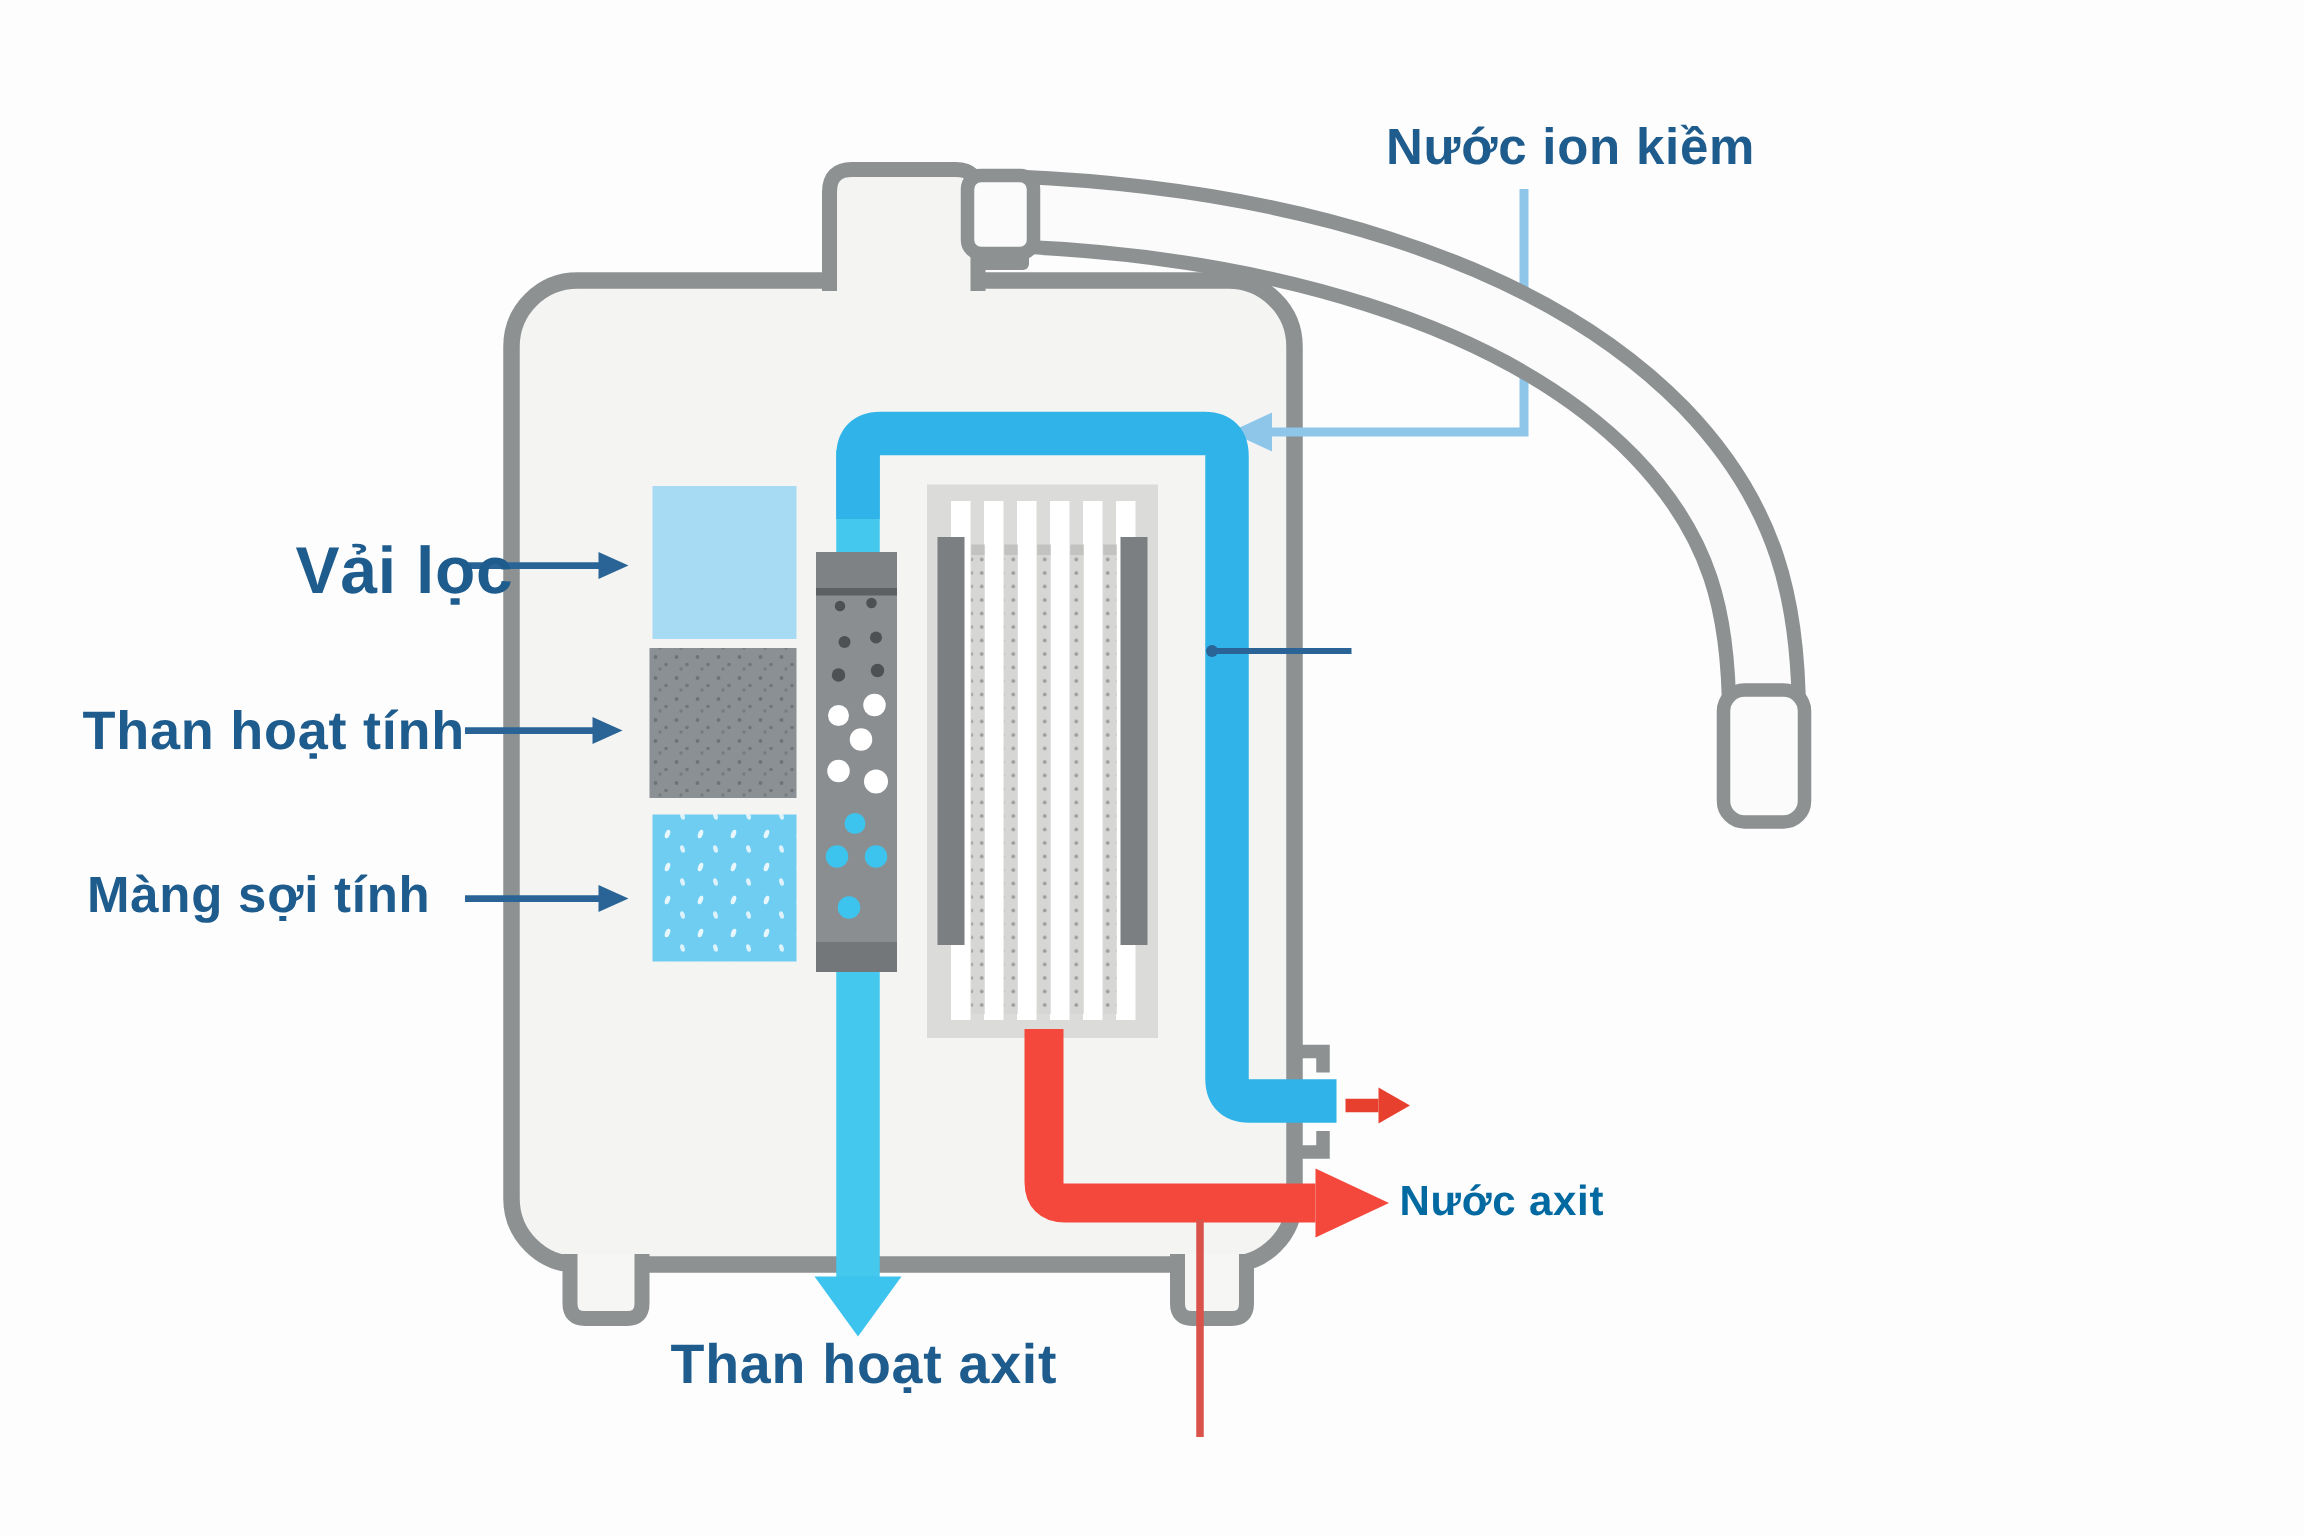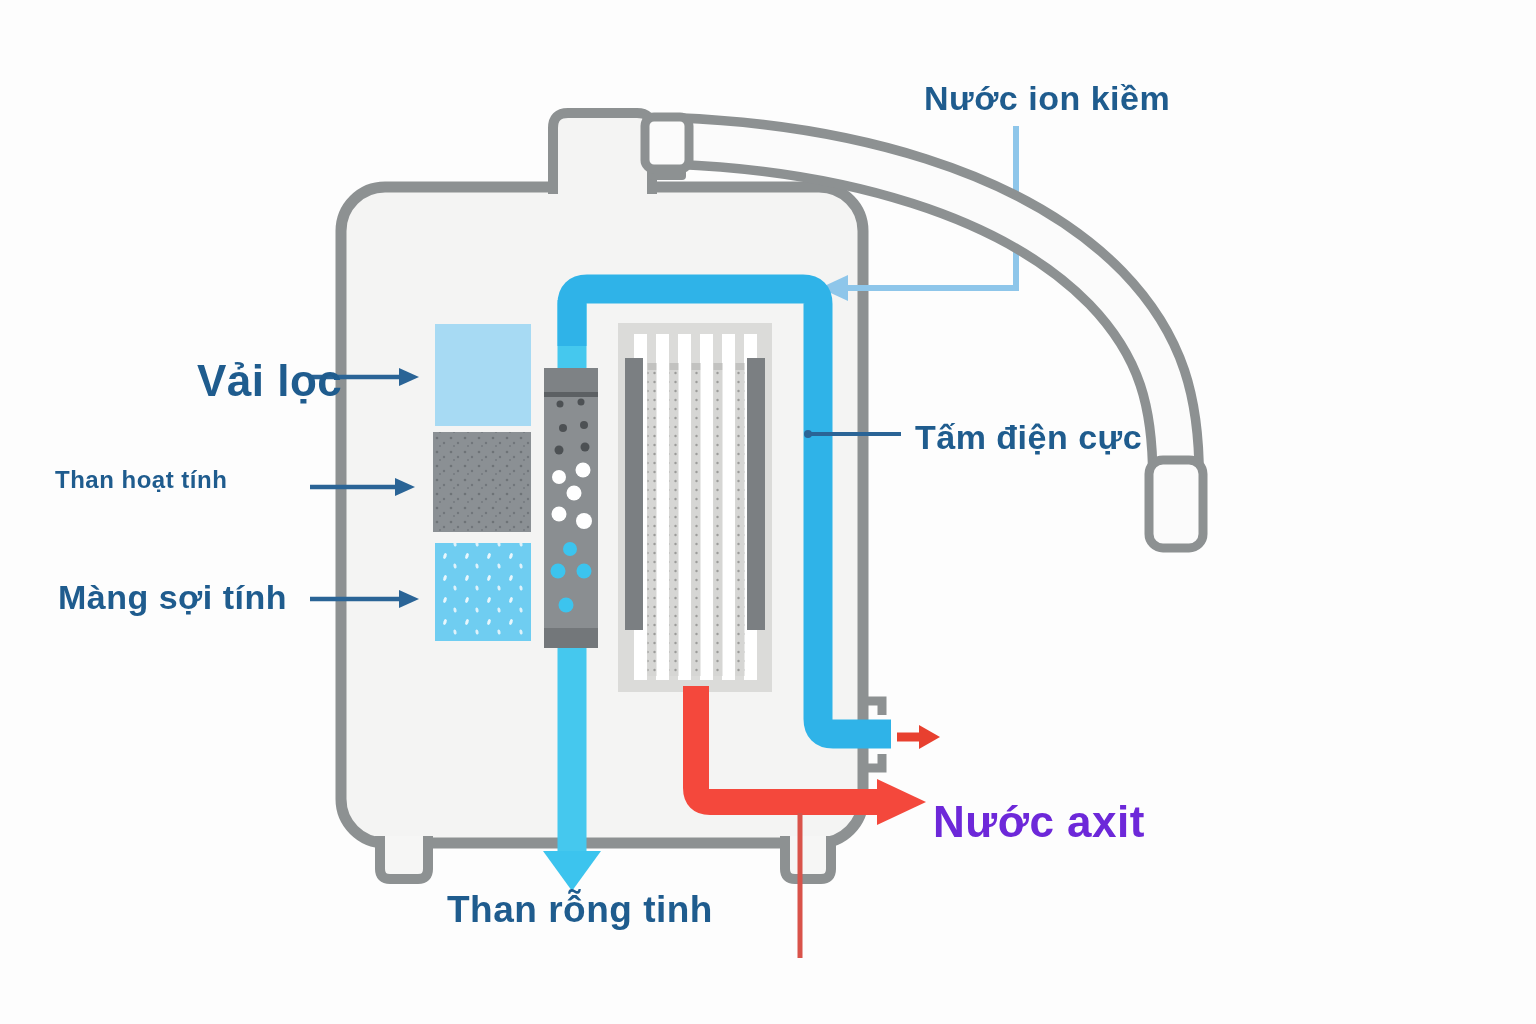--- a/index.html
+++ b/index.html
@@ -10,25 +10,25 @@
   }
   .stage svg{position:absolute;left:0;top:0;}
   .lbl{
     position:absolute;
     font-weight:700;
     color:#1f5c8e;
     letter-spacing:0.5px;
     white-space:nowrap;
   }
   .lbl-vai-loc       {left:197px; top:356px; font-size:44px;}
-  .lbl-than-left     {left:55px;  top:466px; font-size:24px;}
+  .lbl-than-left     {left:55px;  top:466px; font-size:36px;}
   .lbl-mang          {left:58px;  top:578px; font-size:34px;}
   .lbl-ion-kiem      {left:924px; top:79px;  font-size:34px;text-align:center;}
   .lbl-dien-cuc      {left:915px; top:415px; font-size:34px; line-height:44px;}
-  .lbl-axit          {left:933px; top:785px; font-size:44px; color:#6d28d9;margin-top:12px;}
+  .lbl-axit          {left:933px; top:785px; font-size:28px; color:#0369a1;}
   .lbl-than-bottom   {left:447px; top:889px; font-size:37px;}
 </style>
 </head>
 <body>
 
 <div class="stage">
 
   <svg width="1536" height="1024" viewBox="0 0 1536 1024">
     <defs>
       <pattern id="dotpat" width="7" height="9" patternUnits="userSpaceOnUse">
@@ -167,19 +167,18 @@
 
   <div class="lbl lbl-vai-loc">Vải lọc</div>
 
   <div class="lbl lbl-than-left">Than hoạt tính</div>
 
   <div class="lbl lbl-mang">Màng sợi tính</div>
 
   <div class="lbl lbl-ion-kiem">Nước ion kiềm</div>
 
   <div class="lbl lbl-dien-cuc">
-    <div>Tấm điện cực</div>
   </div>
 
   <div class="lbl lbl-axit">Nước axit</div>
 
-  <div class="lbl lbl-than-bottom">Than rỗng tinh</div>
+  <div class="lbl lbl-than-bottom">Than hoạt axit</div>
 </div>
 
 </body></html>

